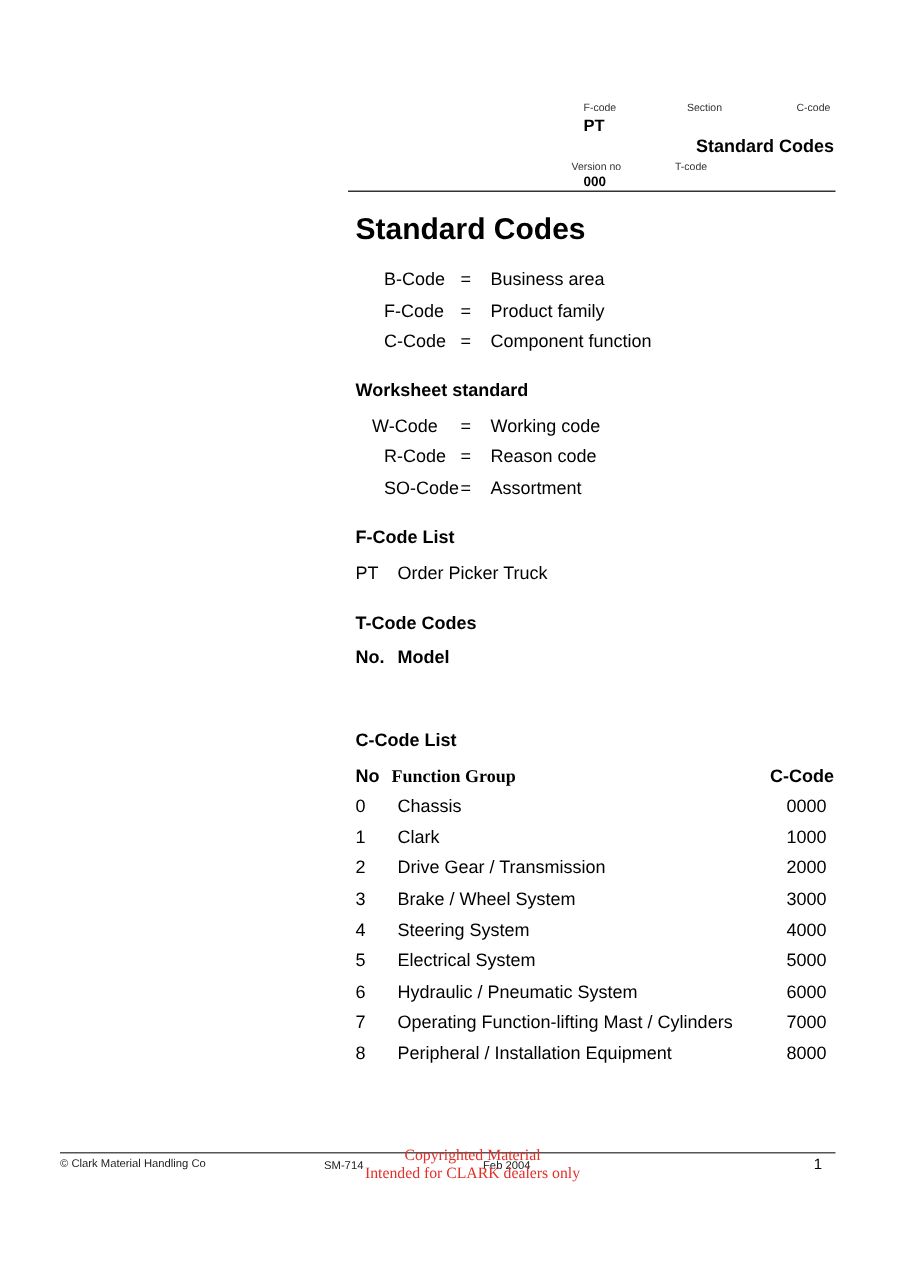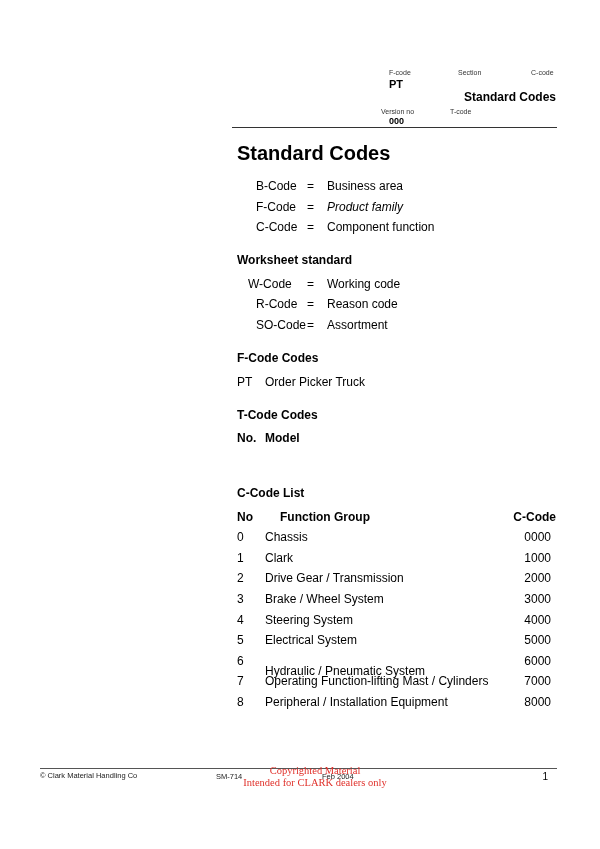--- a/index.html
+++ b/index.html
@@ -35,21 +35,21 @@
 
 <span class="abs page-title" style="left:237px;top:142px;">Standard Codes</span>
 
 <div>
   <span class="abs txt" style="left:256px;top:179px;">B-Code</span>
   <span class="abs txt" style="left:307px;top:179px;">=</span>
   <span class="abs txt" style="left:327px;top:179px;">Business area</span>
 
   <span class="abs txt" style="left:256px;top:200px;">F-Code</span>
   <span class="abs txt" style="left:307px;top:200px;">=</span>
-  <span class="abs txt" style="left:327px;top:200px;font-style:italic;">Product family</span>
+  <span class="abs txt" style="left:327px;top:200px;">Product family</span>
 
   <span class="abs txt" style="left:256px;top:220px;">C-Code</span>
   <span class="abs txt" style="left:307px;top:220px;">=</span>
   <span class="abs txt" style="left:327px;top:220px;">Component function</span>
 </div>
 
 <span class="abs txt bold" style="left:237px;top:253px;">Worksheet standard</span>
 <div>
   <span class="abs txt" style="left:248px;top:277px;">W-Code</span>
   <span class="abs txt" style="left:307px;top:277px;">=</span>
@@ -57,34 +57,34 @@
 
   <span class="abs txt" style="left:256px;top:297px;">R-Code</span>
   <span class="abs txt" style="left:307px;top:297px;">=</span>
   <span class="abs txt" style="left:327px;top:297px;">Reason code</span>
 
   <span class="abs txt" style="left:256px;top:318px;">SO-Code</span>
   <span class="abs txt" style="left:307px;top:318px;">=</span>
   <span class="abs txt" style="left:327px;top:318px;">Assortment</span>
 </div>
 
-<span class="abs txt bold" style="left:237px;top:351px;">F-Code Codes</span>
+<span class="abs txt bold" style="left:237px;top:351px;">F-Code List</span>
 <div>
   <span class="abs txt" style="left:237px;top:375px;">PT</span>
   <span class="abs txt" style="left:265px;top:375px;">Order Picker Truck</span>
 </div>
 
 <span class="abs txt bold" style="left:237px;top:408px;">T-Code Codes</span>
 <span class="abs txt bold" style="left:237px;top:431px;">No.</span>
 <span class="abs txt bold" style="left:265px;top:431px;">Model</span>
 
 <span class="abs txt bold" style="left:237px;top:486px;">C-Code List</span>
 <div>
   <span class="abs txt bold" style="left:237px;top:510px;">No</span>
-  <span class="abs txt bold" style="left:280px;top:510px;">Function Group</span>
+  <span class="abs txt bold" style="left:261px;top:510px;font-family:Liberation Serif, serif;">Function Group</span>
   <span class="abs txt bold" style="right:44px;top:510px;">C-Code</span>
 
   <div>
     <span class="abs txt" style="left:237px;top:530px;">0</span>
     <span class="abs txt" style="left:265px;top:530px;">Chassis</span>
     <span class="abs txt" style="right:49px;top:530px;">0000</span>
   </div>
   <div>
     <span class="abs txt" style="left:237px;top:551px;">1</span>
     <span class="abs txt" style="left:265px;top:551px;">Clark</span>
@@ -105,21 +105,21 @@
     <span class="abs txt" style="left:265px;top:613px;">Steering System</span>
     <span class="abs txt" style="right:49px;top:613px;">4000</span>
   </div>
   <div>
     <span class="abs txt" style="left:237px;top:633px;">5</span>
     <span class="abs txt" style="left:265px;top:633px;">Electrical System</span>
     <span class="abs txt" style="right:49px;top:633px;">5000</span>
   </div>
   <div>
     <span class="abs txt" style="left:237px;top:654px;">6</span>
-    <span class="abs txt" style="left:265px;top:654px;margin-top:10px;">Hydraulic / Pneumatic System</span>
+    <span class="abs txt" style="left:265px;top:654px;">Hydraulic / Pneumatic System</span>
     <span class="abs txt" style="right:49px;top:654px;">6000</span>
   </div>
   <div>
     <span class="abs txt" style="left:237px;top:674px;">7</span>
     <span class="abs txt" style="left:265px;top:674px;">Operating Function-lifting Mast / Cylinders</span>
     <span class="abs txt" style="right:49px;top:674px;">7000</span>
   </div>
   <div>
     <span class="abs txt" style="left:237px;top:695px;">8</span>
     <span class="abs txt" style="left:265px;top:695px;">Peripheral / Installation Equipment</span>

